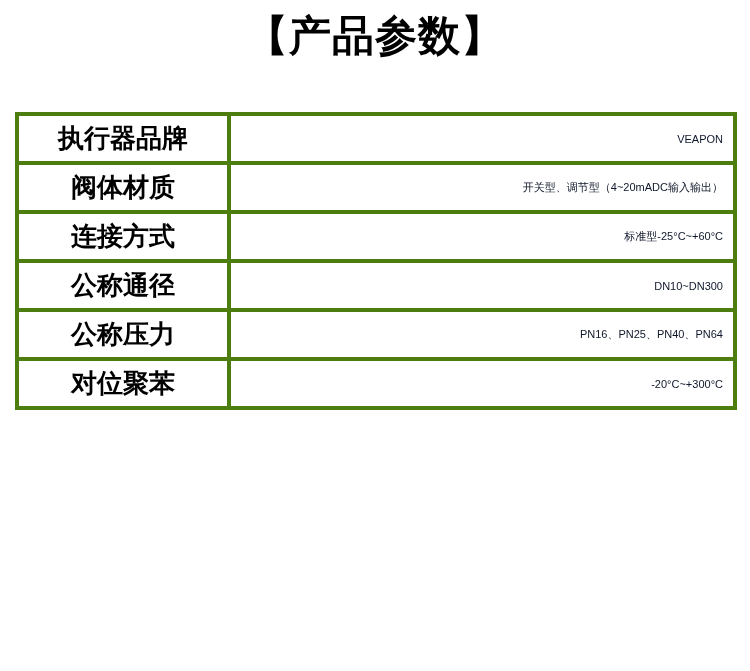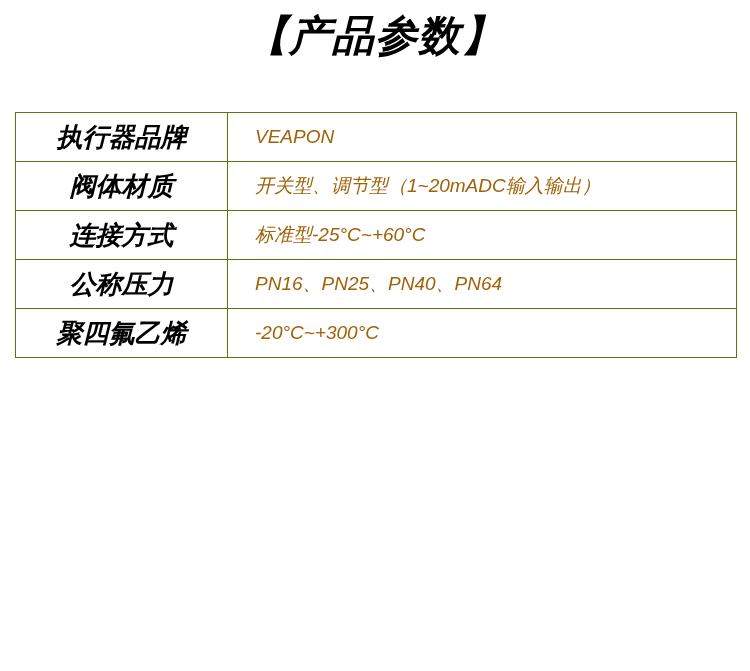--- a/index.html
+++ b/index.html
@@ -1,15 +1,15 @@
 <!DOCTYPE html>
 <html><head>
 <meta charset="utf-8">
 <style>
-  * { box-sizing: border-box; font-style: italic; }
+  * { box-sizing: border-box; }
   html, body { margin: 0; padding: 0; }
   body {
     position: relative;
     width: 750px;
     height: 671px;
     background: #ffffff;
     font-family: "Liberation Sans", "DejaVu Sans", sans-serif;
     overflow: hidden;
   }
   .page-title {
@@ -24,61 +24,65 @@
   .params-table {
     position: absolute;
     left: 15px;
     top: 112px;
     width: 722px;
     border-collapse: collapse;
     table-layout: fixed;
     background: #ffffff;
   }
   .params-table td {
-    border: 1px solid #4d7c0f;
+    border: 4px solid #4d7c0f;
     height: 49px;
     vertical-align: middle;
   }
   .label-cell {
     width: 212px;
     text-align: center;
     font-size: 26px;
     font-weight: 700;
     color: #000000;
     white-space: pre;
   }
   .value-cell {
     padding: 0 10px 0 27px;
-    font-size: 19px;
-    color: #a16207;
-    text-align: left;
+    font-size: 11px;
+    color: #0f172a;
+    text-align: right;
     white-space: nowrap;
   }
 </style>
 </head>
 <body>
 
 <h1 class="page-title">【产品参数】</h1>
 
 <table class="params-table">
   <tbody>
       <tr>
         <td class="label-cell">执行器品牌</td>
         <td class="value-cell">VEAPON</td>
       </tr>
       <tr>
         <td class="label-cell">阀体材质</td>
-        <td class="value-cell">开关型、调节型（1~20mADC输入输出）</td>
+        <td class="value-cell">开关型、调节型（4~20mADC输入输出）</td>
       </tr>
       <tr>
         <td class="label-cell">连接方式</td>
         <td class="value-cell">标准型-25°C~+60°C</td>
       </tr>
       <tr>
+        <td class="label-cell">公称通径</td>
+        <td class="value-cell">DN10~DN300</td>
+      </tr>
+      <tr>
         <td class="label-cell">公称压力</td>
         <td class="value-cell">PN16、PN25、PN40、PN64</td>
       </tr>
       <tr>
-        <td class="label-cell">聚四氟乙烯</td>
+        <td class="label-cell">对位聚苯</td>
         <td class="value-cell">-20°C~+300°C</td>
       </tr>
     </tbody>
 </table>
 
 </body></html>

